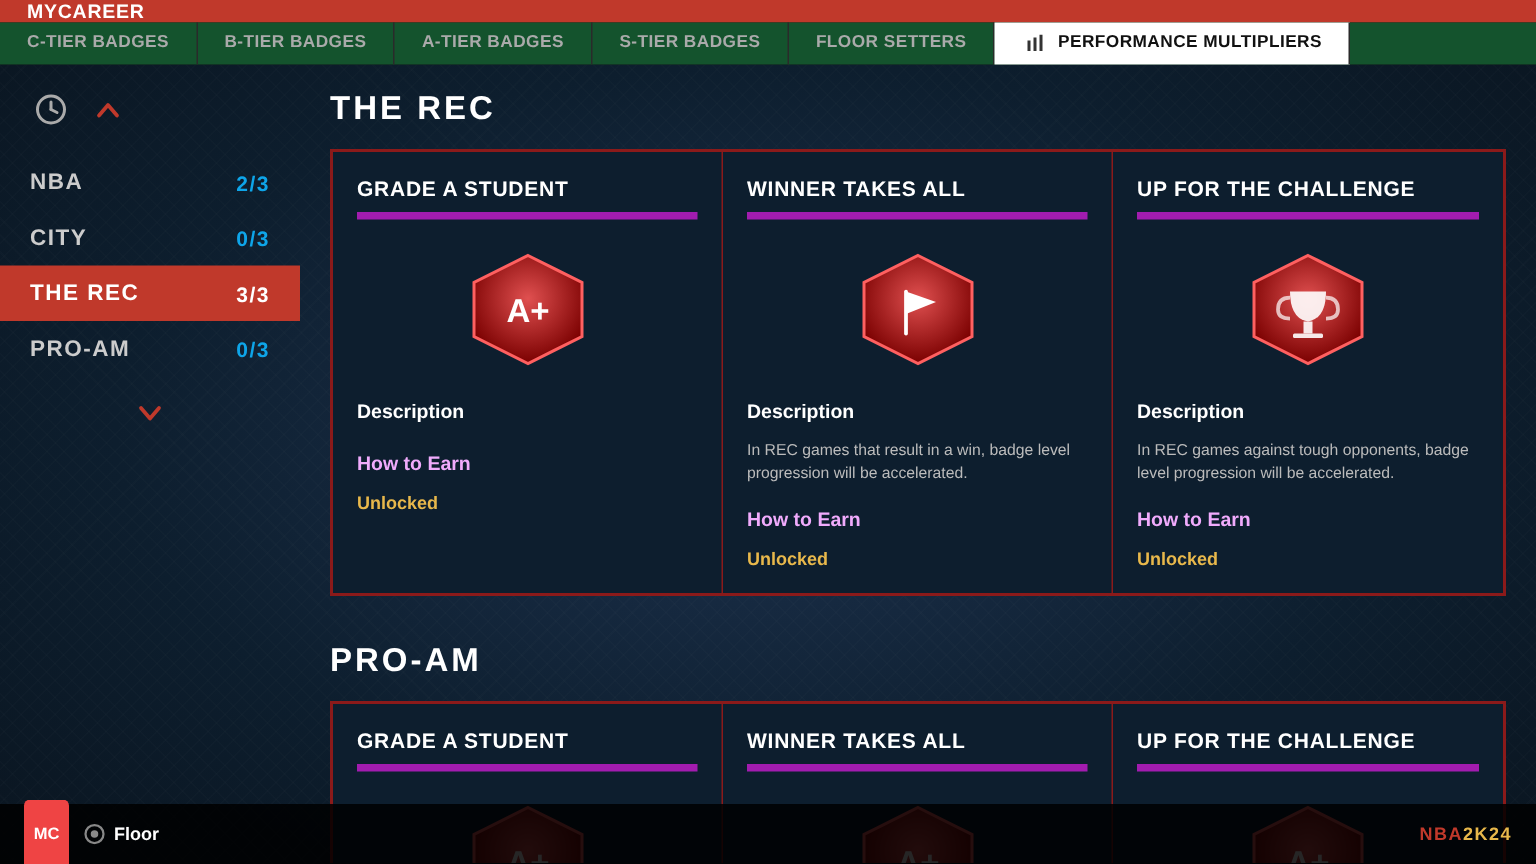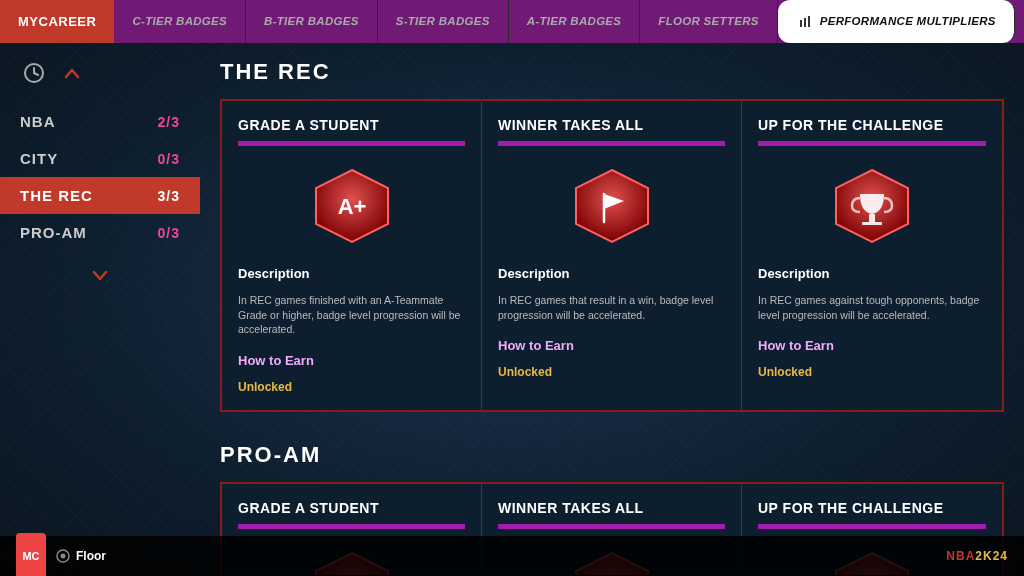--- a/index.html
+++ b/index.html
@@ -30,59 +30,58 @@
     }
 
     
     .top-nav {
       position: relative;
       z-index: 10;
       display: flex;
       align-items: stretch;
       height: 43px;
       background: #111;
+      flex-direction: column;
     }
     .top-nav .mycareer-tab {
       background: #c0392b;
       color: #fff;
       font-weight: bold;
       font-size: 13px;
       padding: 0 18px;
       display: flex;
       align-items: center;
       letter-spacing: 0.5px;
       text-transform: uppercase;
       min-width: 90px;
     }
     .top-nav .nav-tabs {
       display: flex;
       flex: 1;
-      background: #701a75;
-      font-style: italic;
+      background: #14532d;
     }
     .top-nav .nav-tab {
       display: flex;
       align-items: center;
       justify-content: center;
       padding: 0 18px;
       color: #aaa;
       font-size: 11.5px;
       font-weight: 600;
       cursor: pointer;
       border-right: 1px solid #2a2a2a;
       text-align: center;
       line-height: 1.2;
       text-transform: uppercase;
       letter-spacing: 0.3px;
     }
     .top-nav .nav-tab.active {
       background: #fff;
       color: #111;
       font-weight: bold;
-      border-radius: 12px;
     }
     .top-nav .nav-tab-icon {
       width: 18px;
       height: 18px;
       background: #fff;
       border-radius: 50%;
       margin-right: 6px;
       display: inline-flex;
       align-items: center;
       justify-content: center;
@@ -128,21 +127,21 @@
       padding: 10px 20px;
       color: #ccc;
       font-size: 15px;
       font-weight: bold;
       cursor: pointer;
       text-transform: uppercase;
       letter-spacing: 1px;
     }
     .sidebar-item .score {
       font-size: 14px;
-      color: #ec4899;
+      color: #0ea5e9;
     }
     .sidebar-item.active {
       background: #c0392b;
       color: #fff;
     }
     .sidebar-item.active .score {
       color: #fff;
     }
     .sidebar-chevrons {
       display: flex;
@@ -304,24 +303,24 @@
   <div class="mycareer-tab">MyCAREER</div>
   <div class="nav-tabs">
 
   <div class="nav-tab">
         <span>C-Tier Badges</span>
       </div>
       <div class="nav-tab">
         <span>B-Tier Badges</span>
       </div>
       <div class="nav-tab">
+        <span>A-Tier Badges</span>
+      </div>
+      <div class="nav-tab">
         <span>S-Tier Badges</span>
-      </div>
-      <div class="nav-tab">
-        <span>A-Tier Badges</span>
       </div>
       <div class="nav-tab">
         <span>Floor Setters</span>
       </div>
       <div class="nav-tab active">
         <div class="nav-tab-icon">
           <svg width="12" height="12" viewBox="0 0 12 12">
             <rect x="1" y="4" width="2" height="7" fill="#333"></rect>
             <rect x="5" y="2" width="2" height="9" fill="#333"></rect>
             <rect x="9" y="0" width="2" height="11" fill="#333"></rect>
@@ -394,21 +393,20 @@
           <stop offset="0%" stop-color="#e05050"></stop>
           <stop offset="100%" stop-color="#7a0000"></stop>
         </radialGradient>
       </defs>
       <polygon points="40,4 76,22 76,58 40,76 4,58 4,22" fill="url(#grad_grade-a)" stroke="#ff6060" stroke-width="2"></polygon>
       <text x="40" y="48" text-anchor="middle" fill="#fff" font-size="22" font-weight="bold" font-family="Arial">A+</text>
     </svg>
               </div>
     </div>
     <div class="badge-desc-title">Description</div>
-    <div class="badge-desc-text">In REC games finished with an A-Teammate Grade or higher, badge level progression will be accelerated.</div>
     <div class="badge-earn-title">How to Earn</div>
     <div class="badge-earn-status">Unlocked</div>
   </div>
           <div class="badge-card">
     <div class="badge-card-title">Winner Takes All</div>
     <div class="badge-icon-container">
       <div class="badge-hex">
                 <svg width="80" height="80" viewBox="0 0 80 80">
       <defs>
         <radialGradient id="grad_flag" cx="50%" cy="40%" r="60%">

